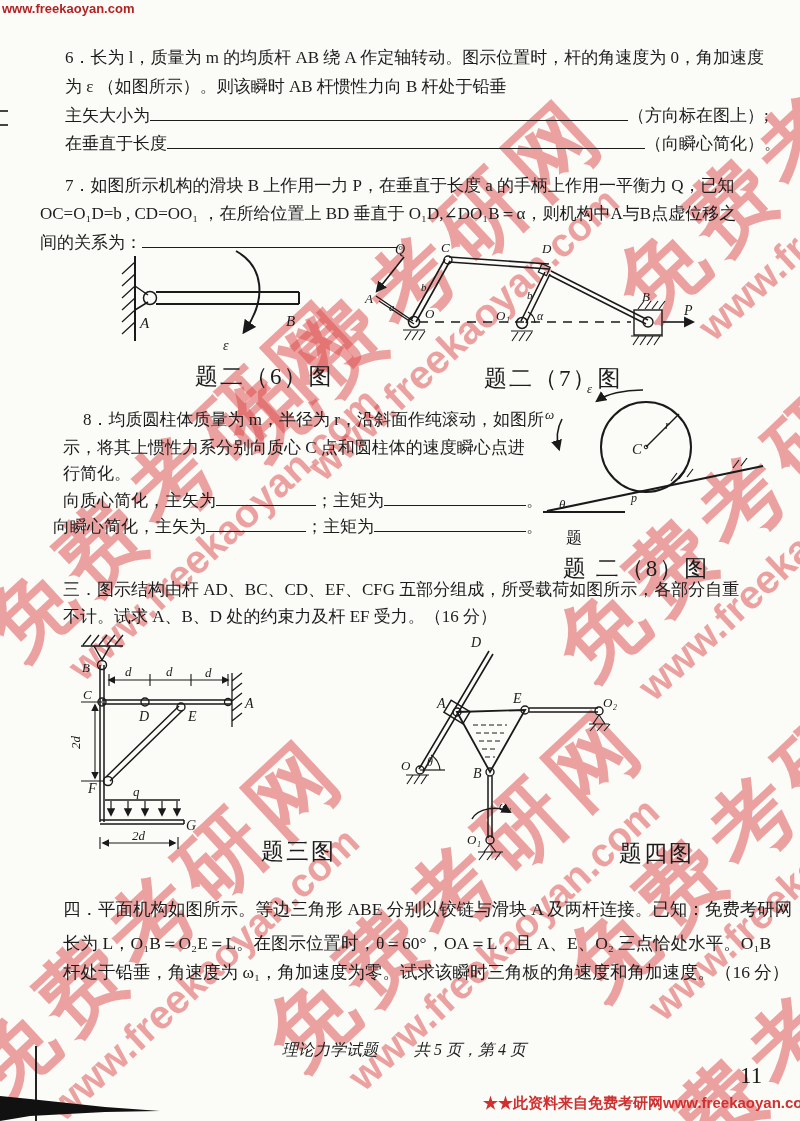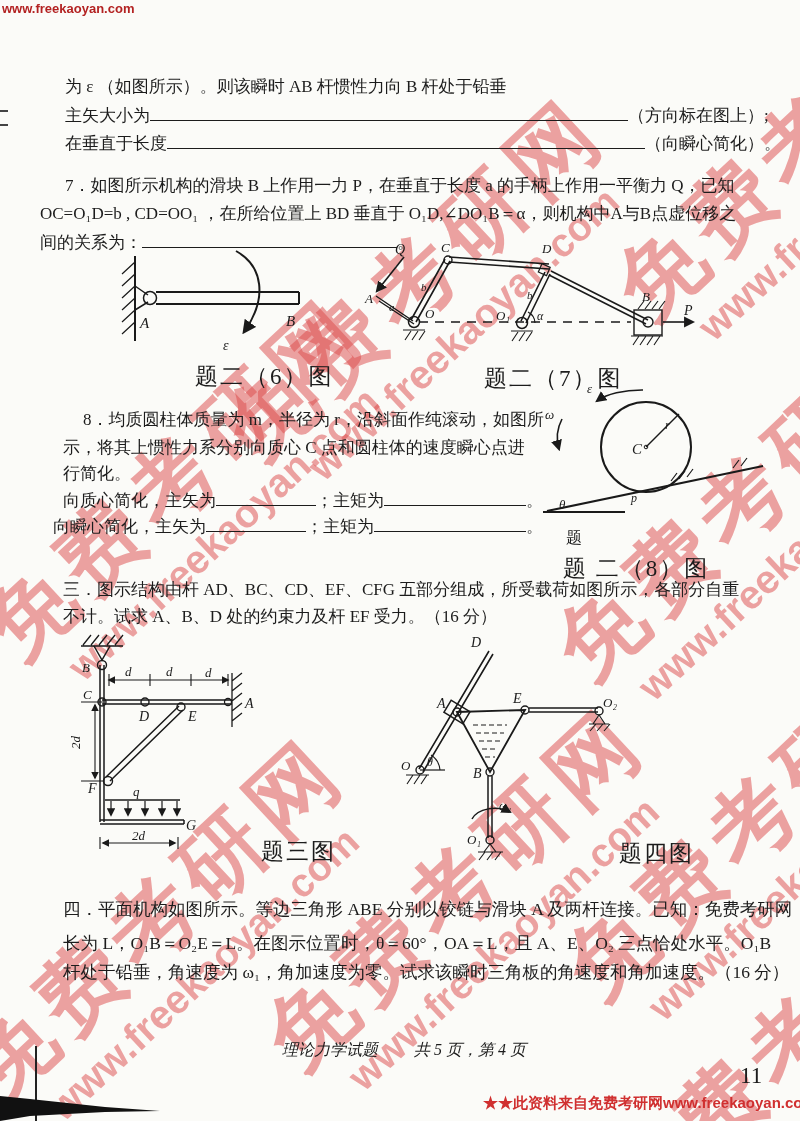--- a/index.html
+++ b/index.html
@@ -76,20 +76,21 @@
         <marker id="arr" viewBox="0 0 10 10" refX="8" refY="5" markerWidth="7" markerHeight="7" orient="auto-start-reverse">
           <path d="M0,0 L10,5 L0,10 z" fill="#1a1a1a" stroke="none"></path>
         </marker>
       </defs>
     </svg>
 
     <div class="header-url">www.freekaoyan.com</div>
 
     <div class="artifact" style="left:0;top:110px;width:8px;height:12px;border-top:2px solid #444;border-bottom:2px solid #444;"></div>
 
+    <div class="line" style="left:65px;top:48px">6．长为 l，质量为 m 的均质杆 AB 绕 A 作定轴转动。图示位置时，杆的角速度为 0，角加速度</div>
     <div class="line" style="left:65px;top:77px">为 ε （如图所示）。则该瞬时 AB 杆惯性力向 B 杆处于铅垂</div>
     <div class="line" style="left:65px;top:105px"><span>主矢大小为</span><span class="blank" style="width:478px"></span><span>（方向标在图上）;</span></div>
     <div class="line" style="left:65px;top:133px"><span>在垂直于长度</span><span class="blank" style="width:478px"></span><span>（向瞬心简化）。</span></div>
 
     <div class="line" style="left:65px;top:176px">7．如图所示机构的滑块 B 上作用一力 P，在垂直于长度 a 的手柄上作用一平衡力 Q，已知</div>
     <div class="line" style="left:40px;top:204px">OC=O₁D=b , CD=OO₁ ，在所给位置上 BD 垂直于 O₁D,∠DO₁B＝α，则机构中A与B点虚位移之</div>
     <div class="line" style="left:40px;top:232px"><span>间的关系为：</span><span class="blank" style="width:255px"></span><span>。</span></div>
 
     <svg class="fig" style="left:103px;top:246px" width="250" height="132">
       <path d="M32,10 V95" stroke-width="2"></path>

